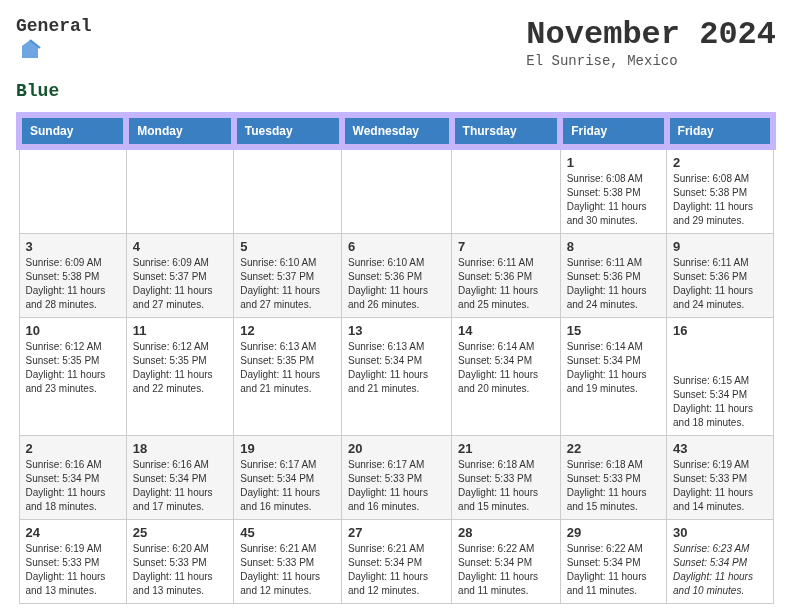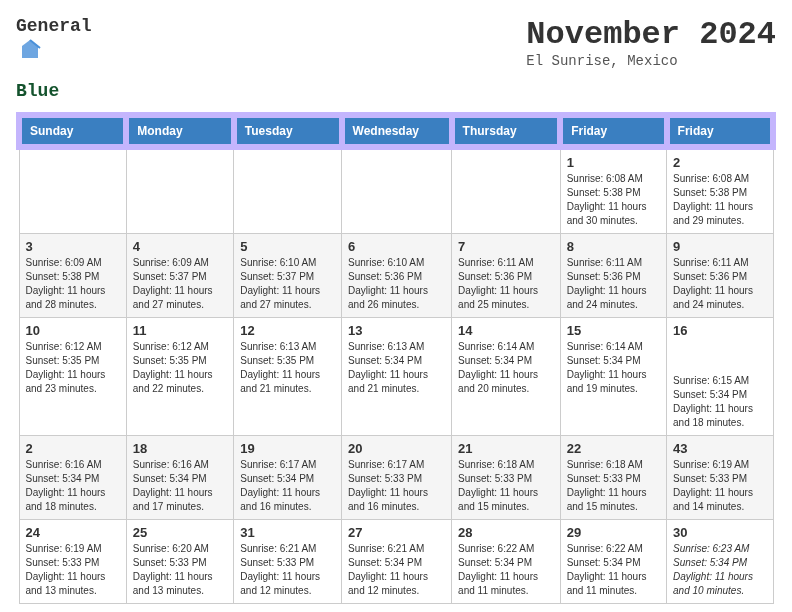--- a/index.html
+++ b/index.html
@@ -271,21 +271,21 @@
 Sunset: 5:33 PM
 Daylight: 11 hours and 13 minutes.</div>
         </td>
         <td>
           <span class="day-number">25</span>
           <div class="day-detail" style="white-space: pre-line;">Sunrise: 6:20 AM
 Sunset: 5:33 PM
 Daylight: 11 hours and 13 minutes.</div>
         </td>
         <td>
-          <span class="day-number">31</span>
+          <span class="day-number">45</span>
           <div class="day-detail" style="white-space: pre-line;">Sunrise: 6:21 AM
 Sunset: 5:33 PM
 Daylight: 11 hours and 12 minutes.</div>
         </td>
         <td>
           <span class="day-number">27</span>
           <div class="day-detail" style="white-space: pre-line;">Sunrise: 6:21 AM
 Sunset: 5:34 PM
 Daylight: 11 hours and 12 minutes.</div>
         </td>

